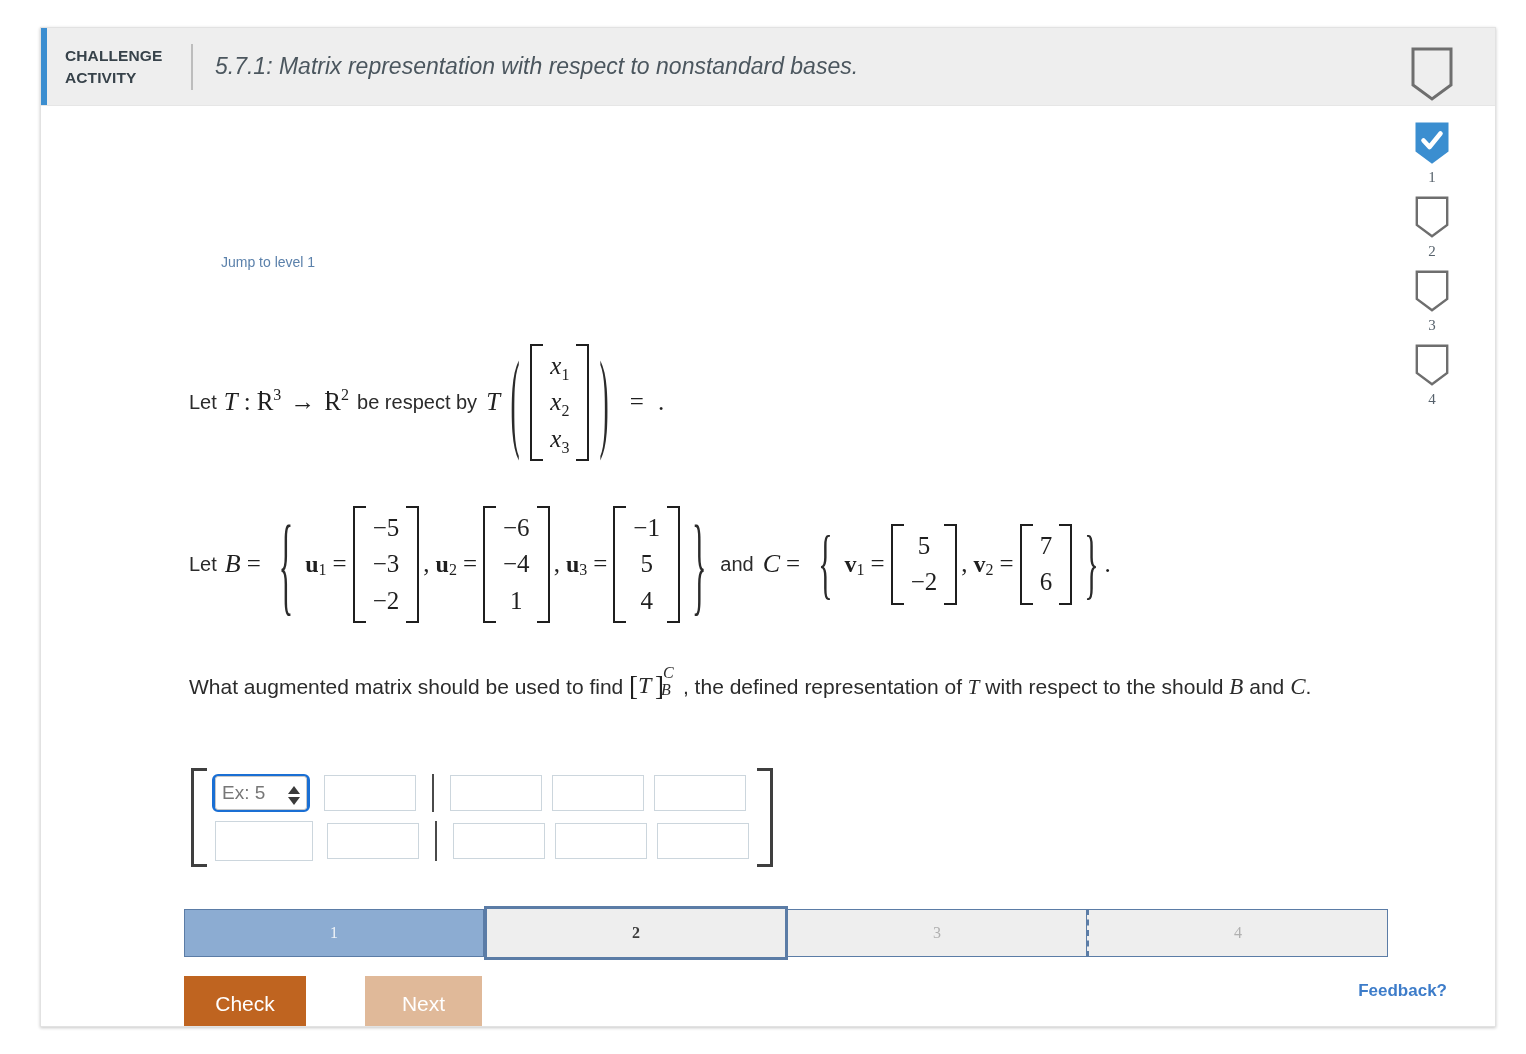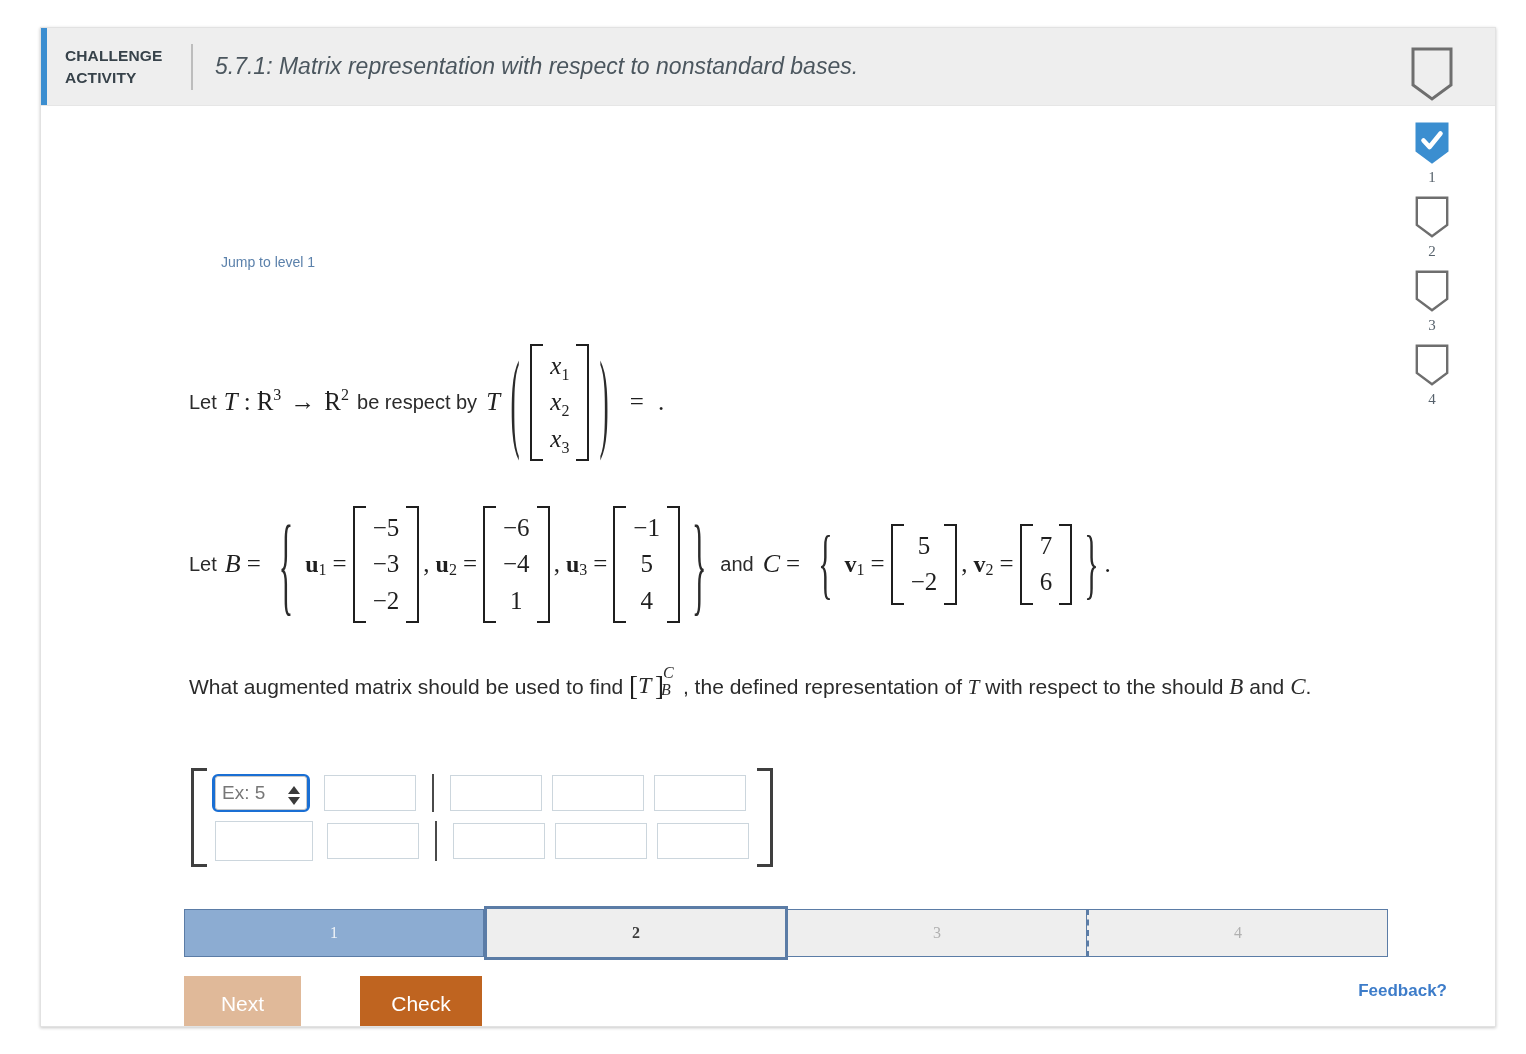--- a/index.html
+++ b/index.html
@@ -664,21 +664,21 @@
       </div>
 
       <div class="progress">
         <div class="seg seg-done">1</div>
         <div class="seg seg-current">2</div>
         <div class="seg seg-todo">3</div>
         <div class="seg seg-todo dashed-left">4</div>
       </div>
 
       <div class="buttons">
+        <button class="btn btn-check">Check</button>
         <button class="btn btn-next">Next</button>
-        <button class="btn btn-check">Check</button>
       </div>
 
       <a class="feedback">Feedback?</a>
 
     </div>
   </div>
 </div>
 
 </body></html>

